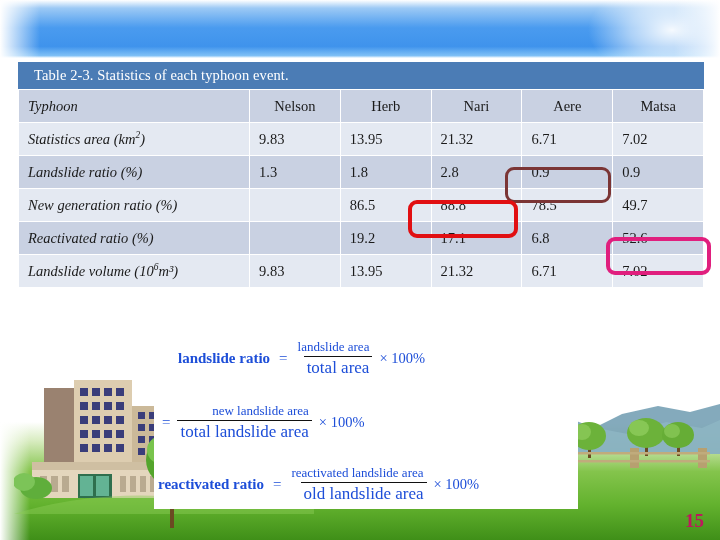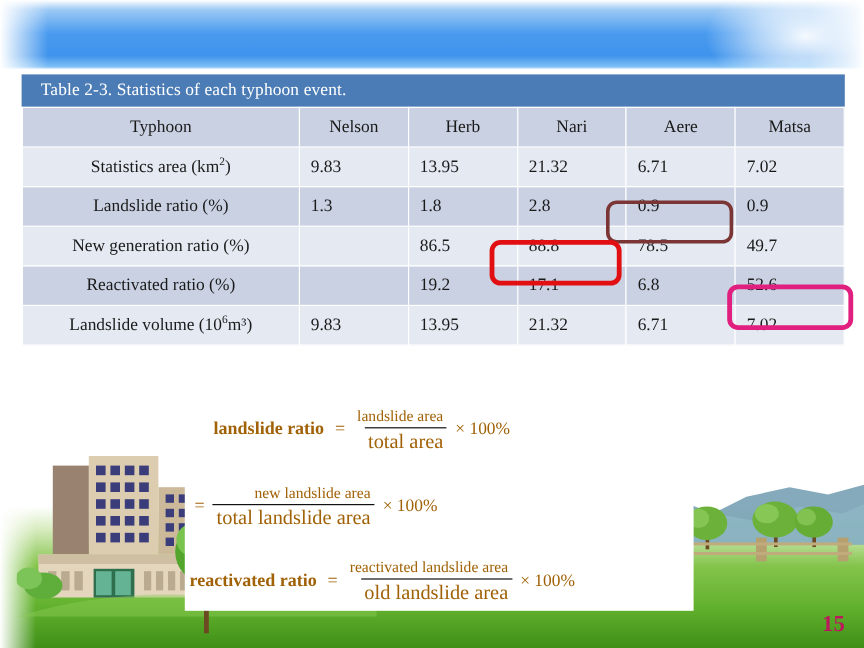--- a/index.html
+++ b/index.html
@@ -101,22 +101,23 @@
   }
   table.stats th, table.stats td {
     border: 1px solid #ffffff;
     font-size: 14.5px;
     font-weight: normal;
     color: #1a1a1a;
     height: 26px;
     padding: 3px 9px;
   }
   table.stats th.rowlabel, table.stats td.rowlabel {
-    text-align: center;
+    text-align: left;
     width: 212px;
+    font-style: italic;
   }
   table.stats th.num, table.stats td.num { }
   tr.band-a th, tr.band-a td { background: #c9d1e2; }
   tr.band-b th, tr.band-b td { background: #e4e9f2; }
 
   sup { font-size: 9.5px; vertical-align: super; line-height: 0; }
 
   
   .annot {
     position: absolute;
@@ -134,21 +135,21 @@
     position: absolute;
     left: 154px; top: 327px;
     width: 424px; height: 182px;
     background: #ffffff;
   }
   .formula {
     position: absolute;
     display: flex;
     align-items: center;
     font-family: "Liberation Serif", "DejaVu Serif", serif;
-    color: #a16207;
+    color: #1d4ed8;
     white-space: nowrap;
   }
   .f1 { left: 24px; top: 12px; }
   .f2 { left: 8px;  top: 76px; }
   .f3 { left: 4px;  top: 138px; }
   .fname {
     font-weight: bold;
     font-size: 15px;
     margin-right: 9px;
   }

